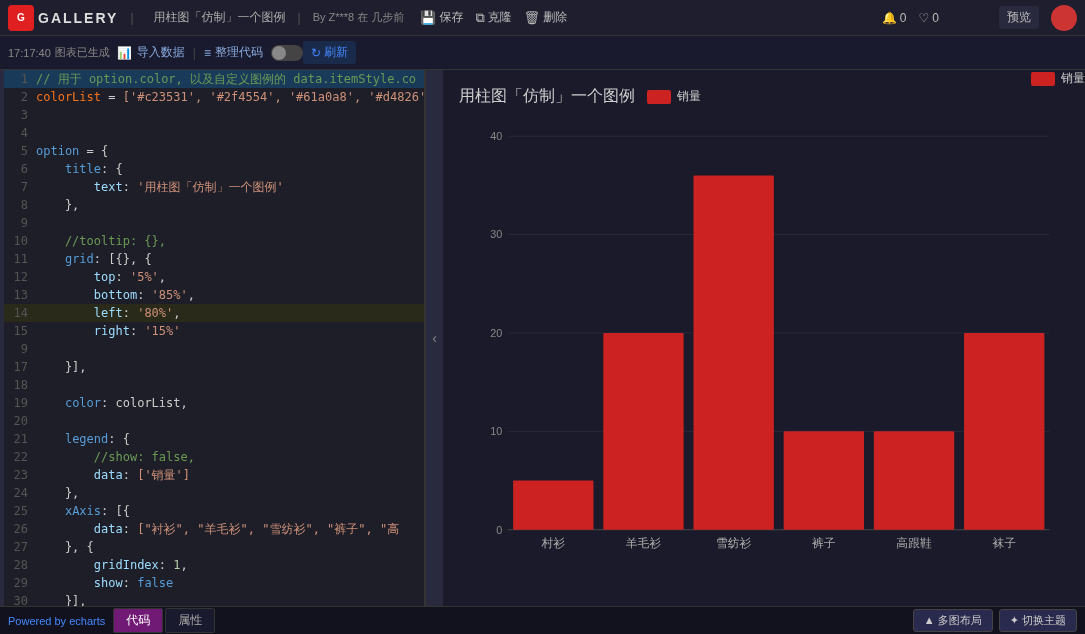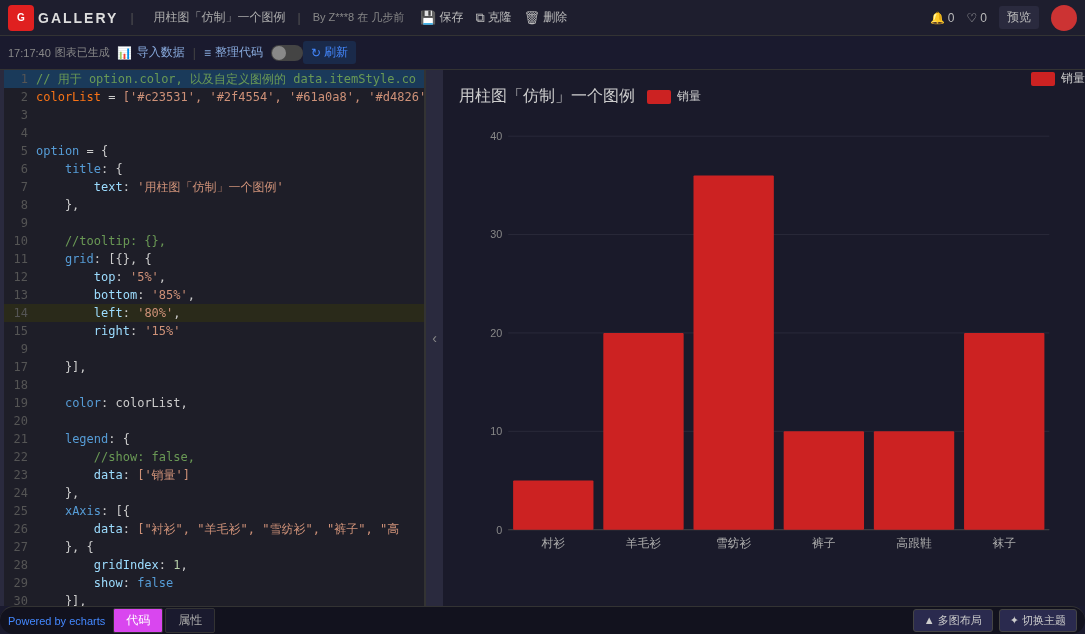--- a/index.html
+++ b/index.html
@@ -12,21 +12,21 @@
     .logo { display: flex; align-items: center; gap: 4px; }
     .logo-icon { width: 26px; height: 26px; background: #e02020; border-radius: 4px; display: flex; align-items: center; justify-content: center; color: white; font-weight: bold; font-size: 10px; }
     .logo-text { color: #ddd; font-weight: bold; font-size: 14px; letter-spacing: 2px; }
     .topbar-title { color: #aaa; font-size: 12px; margin-left: 8px; }
     .topbar-sep { color: #555; margin: 0 4px; }
     .topbar-actions { display: flex; align-items: center; gap: 12px; margin-left: 8px; }
     .topbar-btn { color: #bbb; font-size: 12px; cursor: pointer; display: flex; align-items: center; gap: 3px; }
     .topbar-btn .icon { font-size: 13px; }
     .topbar-right { margin-left: auto; display: flex; align-items: center; gap: 12px; }
     .topbar-right-btn { color: #bbb; font-size: 12px; cursor: pointer; display: flex; align-items: center; gap: 3px; }
-    .preview-btn { background: #2a2a3e; padding: 3px 8px; border-radius: 3px; color: #bbb; }
+    .preview-btn { background: #2a2a3e; padding: 3px 8px; border-radius: 3px; color: #bbb; margin-left: 48px; }
     .avatar { width: 26px; height: 26px; background: #cc3333; border-radius: 50%; }
 
     
     #toolbar2 {
       display: flex; align-items: center; background: #1a1a2e; height: 34px; padding: 0 8px; gap: 0; border-bottom: 1px solid #333;
     }
     .timestamp { color: #888; font-size: 11px; margin-right: 4px; }
     .toolbar2-btn { display: flex; align-items: center; gap: 4px; color: #88aadd; font-size: 12px; cursor: pointer; padding: 3px 8px; border-radius: 3px; }
     .toolbar2-sep { color: #444; }
     .toggle-switch { width: 32px; height: 16px; background: #444; border-radius: 8px; position: relative; cursor: pointer; }
@@ -69,27 +69,27 @@
     
     .top-right-legend { position: absolute; top: 0; right: 0; display: flex; align-items: center; gap: 6px; }
 
     
     #collapse-arrow {
       width: 18px; background: #2a2a3e; display: flex; align-items: center; justify-content: center; cursor: pointer; color: #888; font-size: 14px; border-left: 1px solid #333;
     }
 
     
     #bottombar {
-      display: flex; align-items: center; background: #12121e; height: 28px; border-top: 1px solid #333; padding: 0 8px; border-radius: 14px;
+      display: flex; align-items: center; background: #12121e; height: 28px; border-top: 1px solid #333; padding: 0 8px;
     }
     .powered-by { color: #888; font-size: 11px; }
     .powered-by span { color: #4488ff; }
     .bottom-tabs { display: flex; gap: 2px; margin: 0 8px; }
     .bottom-tab { color: #aaa; font-size: 12px; padding: 3px 12px; cursor: pointer; background: #1a1a2e; border: 1px solid #333; border-radius: 2px; }
-    .bottom-tab.active { background: #d946ef; color: #fff; }
+    .bottom-tab.active { background: #701a75; color: #fff; }
     .bottom-right-btns { margin-left: auto; display: flex; gap: 6px; }
     .bottom-right-btn { background: #2a2a4e; color: #ccc; font-size: 11px; padding: 3px 10px; border-radius: 3px; cursor: pointer; border: 1px solid #444; }
 
     
     .chart-svg { width: 100%; height: 100%; }
 
     
     #code-panel::-webkit-scrollbar { width: 6px; }
     #code-panel::-webkit-scrollbar-track { background: #1a1a28; }
     #code-panel::-webkit-scrollbar-thumb { background: #444; border-radius: 3px; }

